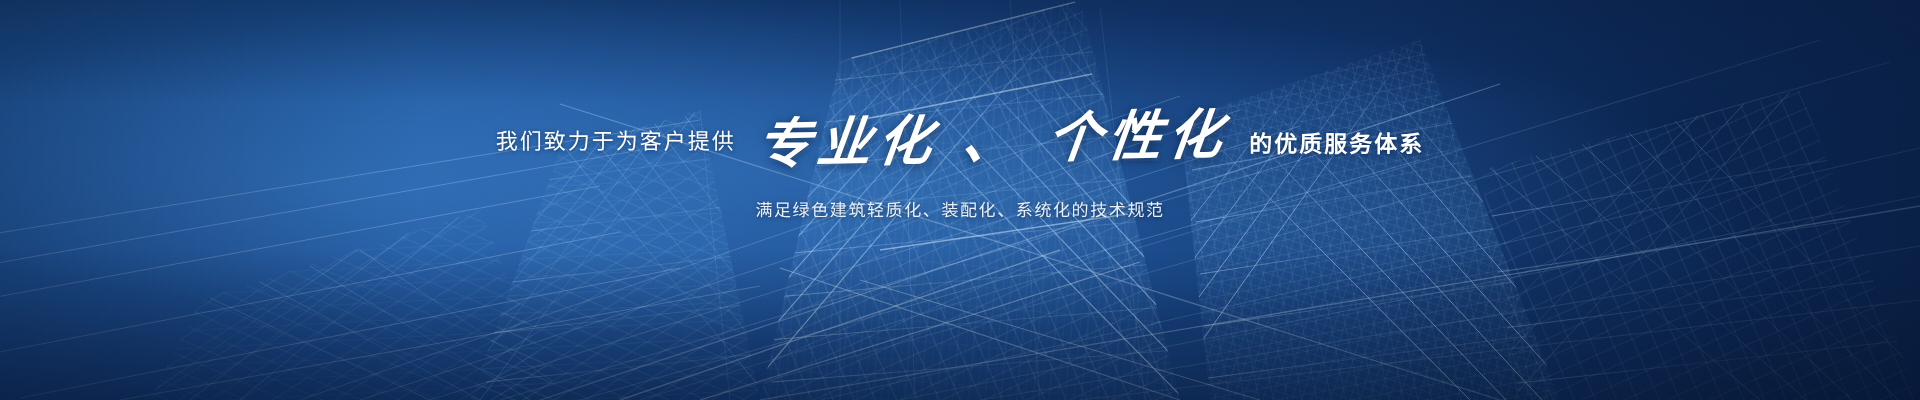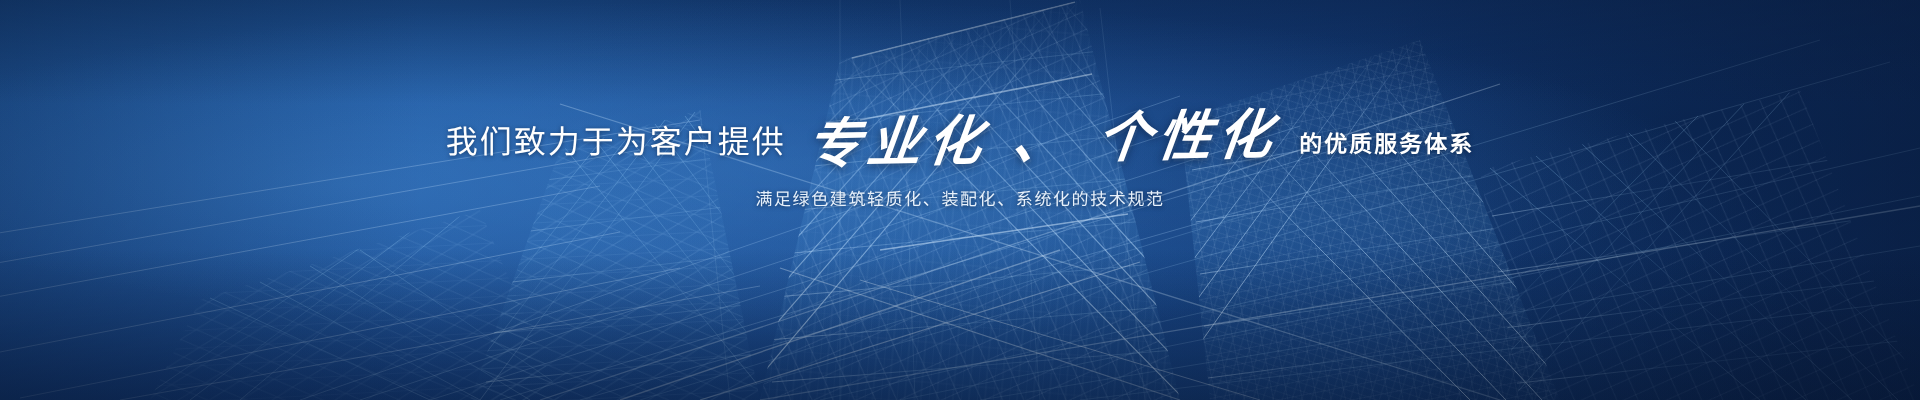--- a/index.html
+++ b/index.html
@@ -53,21 +53,21 @@
   .headline {
     display: flex;
     align-items: center;
     justify-content: center;
     gap: 14px;
     white-space: nowrap;
     line-height: 1;
   }
   .lead, .trail {
     color: #ffffff;
-    font-size: 32px;
+    font-size: 22px;
     letter-spacing: 2px;
     text-shadow: 0 1px 4px rgba(2,16,40,0.55);
   }
   .lead { padding-top: 6px; }
   .trail { padding-top: 10px; font-size: 23px; font-weight: bold; }
 
   .brush {
     color: #ffffff;
     font-family: "DejaVu Serif", "Liberation Serif", serif;
     font-size: 54px;
@@ -75,21 +75,21 @@
     font-style: italic;
     letter-spacing: 6px;
     transform: skewX(-8deg) rotate(-1.2deg);
     text-shadow:
       0 2px 8px rgba(3,18,45,0.6),
       2px 3px 0 rgba(255,255,255,0.06);
     padding: 0 8px;
   }
 
   .subline {
-    margin-top: 19px;
+    margin-top: 30px;
     color: #e8f1fb;
     font-size: 17px;
     letter-spacing: 1.6px;
     text-shadow: 0 1px 4px rgba(2,16,40,0.6);
   }
 </style>
 </head>
 <body>
 
 <div id="banner">

